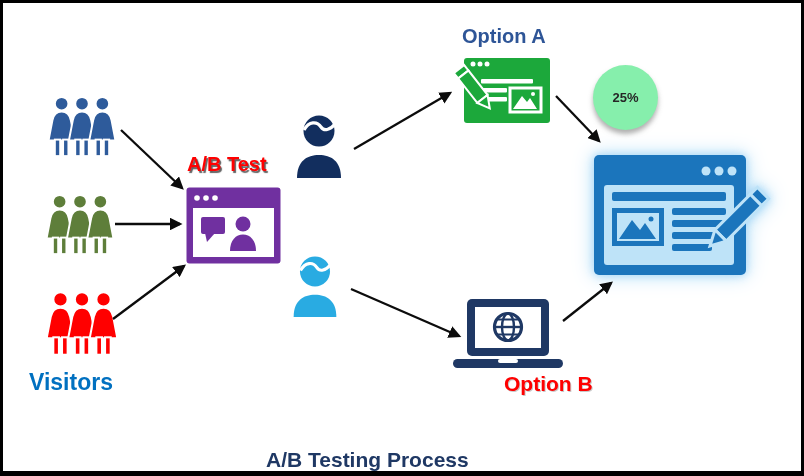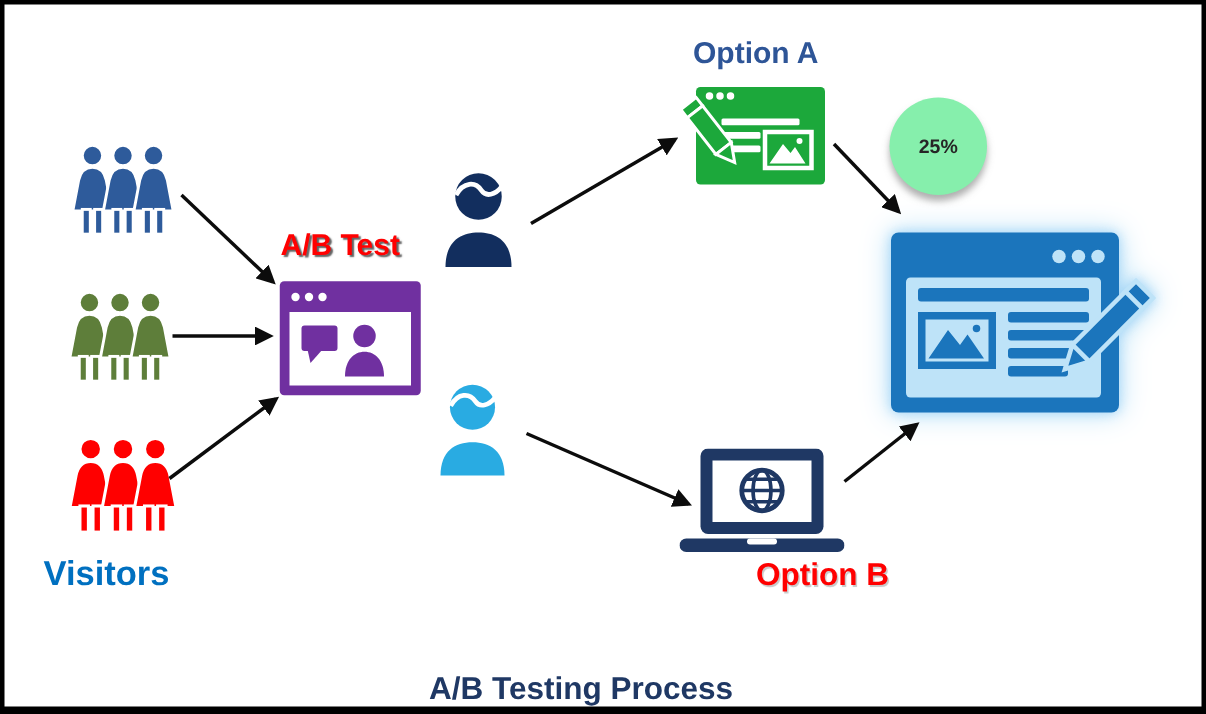--- a/index.html
+++ b/index.html
@@ -27,21 +27,21 @@
     border-bottom-width:5px;
     font-family:"Liberation Sans", sans-serif;
     overflow:hidden;
   }
   .abs{position:absolute;}
   .label{font-weight:700;white-space:nowrap;text-align:right;}
   .visitors-label{left:26px;top:366px;font-size:23px;color:var(--visitors-blue);}
   .abtest-label{left:184px;top:150px;font-size:20px;color:#FF0000;text-shadow:1.5px 1.5px 1px rgba(70,70,70,.85);}
   .optiona-label{left:459px;top:22px;font-size:20px;color:var(--optiona-blue);}
   .optionb-label{left:461px;top:369px;font-size:21px;color:#FF0000;text-shadow:1px 1px 0.5px rgba(120,120,120,.4);margin-left:40px;}
-  .diagram-title{left:283px;top:445px;font-size:21px;color:var(--title-navy);}
+  .diagram-title{left:263px;top:445px;font-size:21px;color:var(--title-navy);}
   .result-circle{
     width:65px;height:65px;border-radius:50%;
     display:flex;align-items:center;justify-content:center;
     font-weight:700;font-size:13px;color:#262626;
     box-shadow:0 4px 5px rgba(110,110,110,.55);
   }
   .circle-a{left:590px;top:62px;}
   .circle-b{left:598px;top:292px;}
   .glow{filter:drop-shadow(0 0 4px #A6D6F7) drop-shadow(0 0 9px #BDE3F8);}
   .arrows{left:0;top:0;pointer-events:none;}

